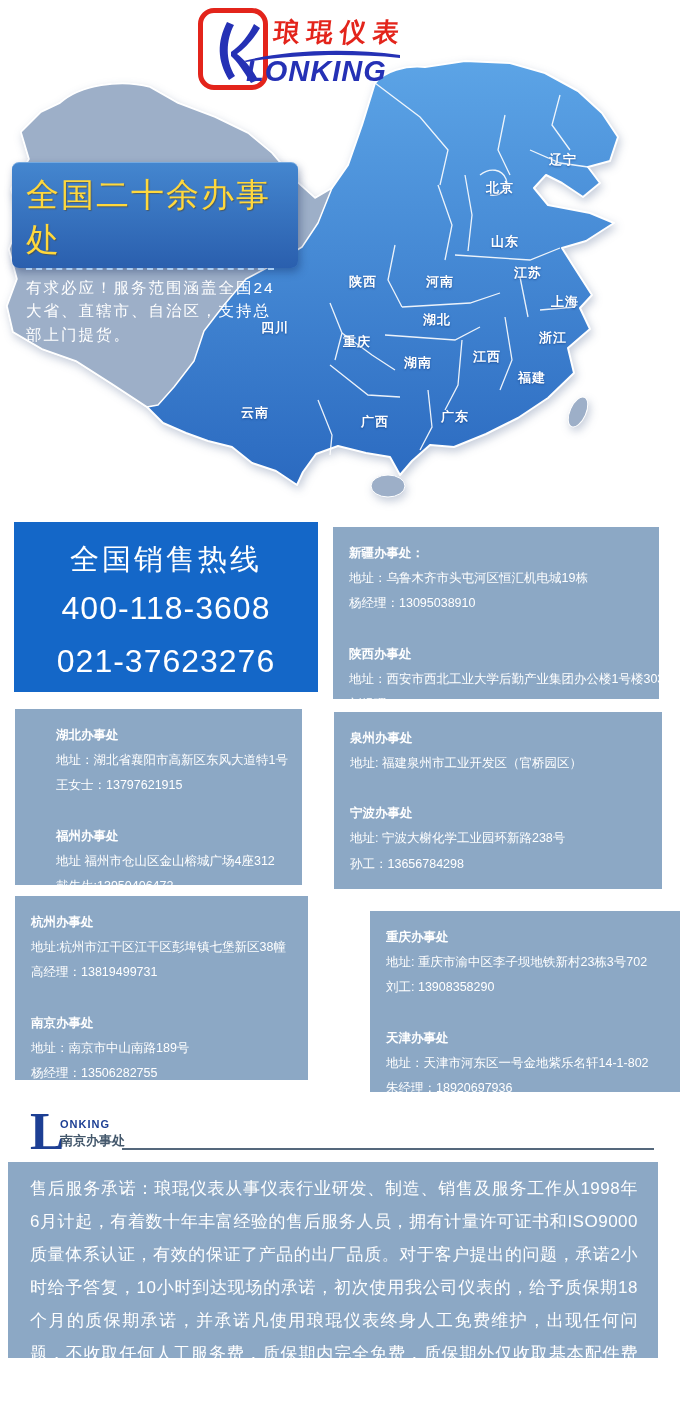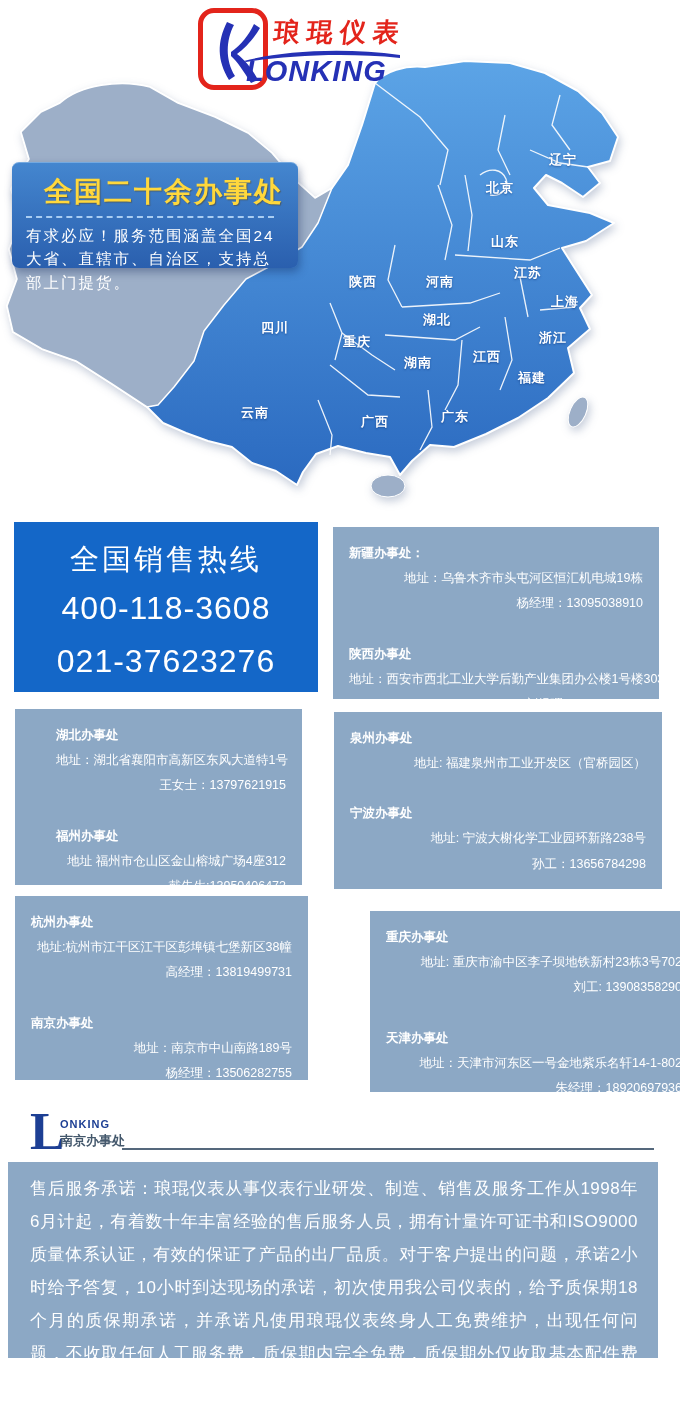--- a/index.html
+++ b/index.html
@@ -20,36 +20,36 @@
   
   .map-wrap{position:absolute;left:0;top:55px;width:680px;height:460px;}
   .map-svg{position:absolute;left:0;top:0;filter:drop-shadow(2px 4px 4px rgba(30,60,110,.25));}
   .prov{position:absolute;transform:translate(-50%,-50%);color:#ffffff;font-size:13px;font-weight:bold;
         letter-spacing:1px;text-shadow:0 1px 2px rgba(10,50,120,.55);white-space:nowrap;}
 
   
   .banner{position:absolute;left:12px;top:107px;width:286px;height:106px;border-radius:7px;
           background:linear-gradient(#4486cf,#2a5fae);box-shadow:2px 4px 9px rgba(10,30,80,.35);
           border-top:1px solid #74a9e0;padding:10px 14px;box-sizing:border-box;z-index:20;}
-  .banner-title{color:#ffd83c;font-size:28px;font-weight:bold;letter-spacing:2px;
-                text-shadow:1px 1px 1px rgba(90,60,0,.45);text-align:right;}
+  .banner-title{color:#ffd83c;font-size:33px;font-weight:normal;letter-spacing:2px;
+                text-shadow:1px 1px 1px rgba(90,60,0,.45);}
   .banner-sep{border-bottom:2px dashed #a9cdf2;margin:5px 0 6px 0;width:96%;}
   .banner-body{color:#ffffff;font-size:15.5px;line-height:1.5;letter-spacing:2px;}
 
   
   .hotline{position:absolute;left:14px;top:522px;width:304px;height:170px;background:#1467c8;
            color:#fff;text-align:center;box-sizing:border-box;padding-top:18px;}
   .hotline-title{font-size:29px;letter-spacing:3px;margin-bottom:10px;}
   .hotline-num{font-size:32px;letter-spacing:1px;margin-bottom:16px;}
 
   
   .office{position:absolute;background:#8ca8c5;color:#ffffff;box-sizing:border-box;
           padding:15px 16px;font-size:12.5px;}
   .office .o-title{font-weight:bold;line-height:1.9;white-space:nowrap;}
-  .office .o-line{line-height:2.05;white-space:nowrap;text-align:right;}
+  .office .o-line{line-height:2.05;white-space:nowrap;}
   .office .o-gap{height:26px;}
   .box-r1{left:333px;top:527px;width:326px;height:172px;}
   .box-l2{left:15px; top:709px;width:287px;height:176px;padding-left:41px;}
   .box-r2{left:334px;top:712px;width:328px;height:177px;}
   .box-l3{left:15px; top:896px;width:293px;height:184px;}
   .box-r3{left:334px;top:911px;width:328px;height:181px;margin-left:36px;}
 
   
   .as-head{position:absolute;left:30px;top:1108px;width:630px;height:52px;}
   .as-L{position:absolute;left:0;top:0;font-family:"Liberation Serif","DejaVu Serif",serif;

